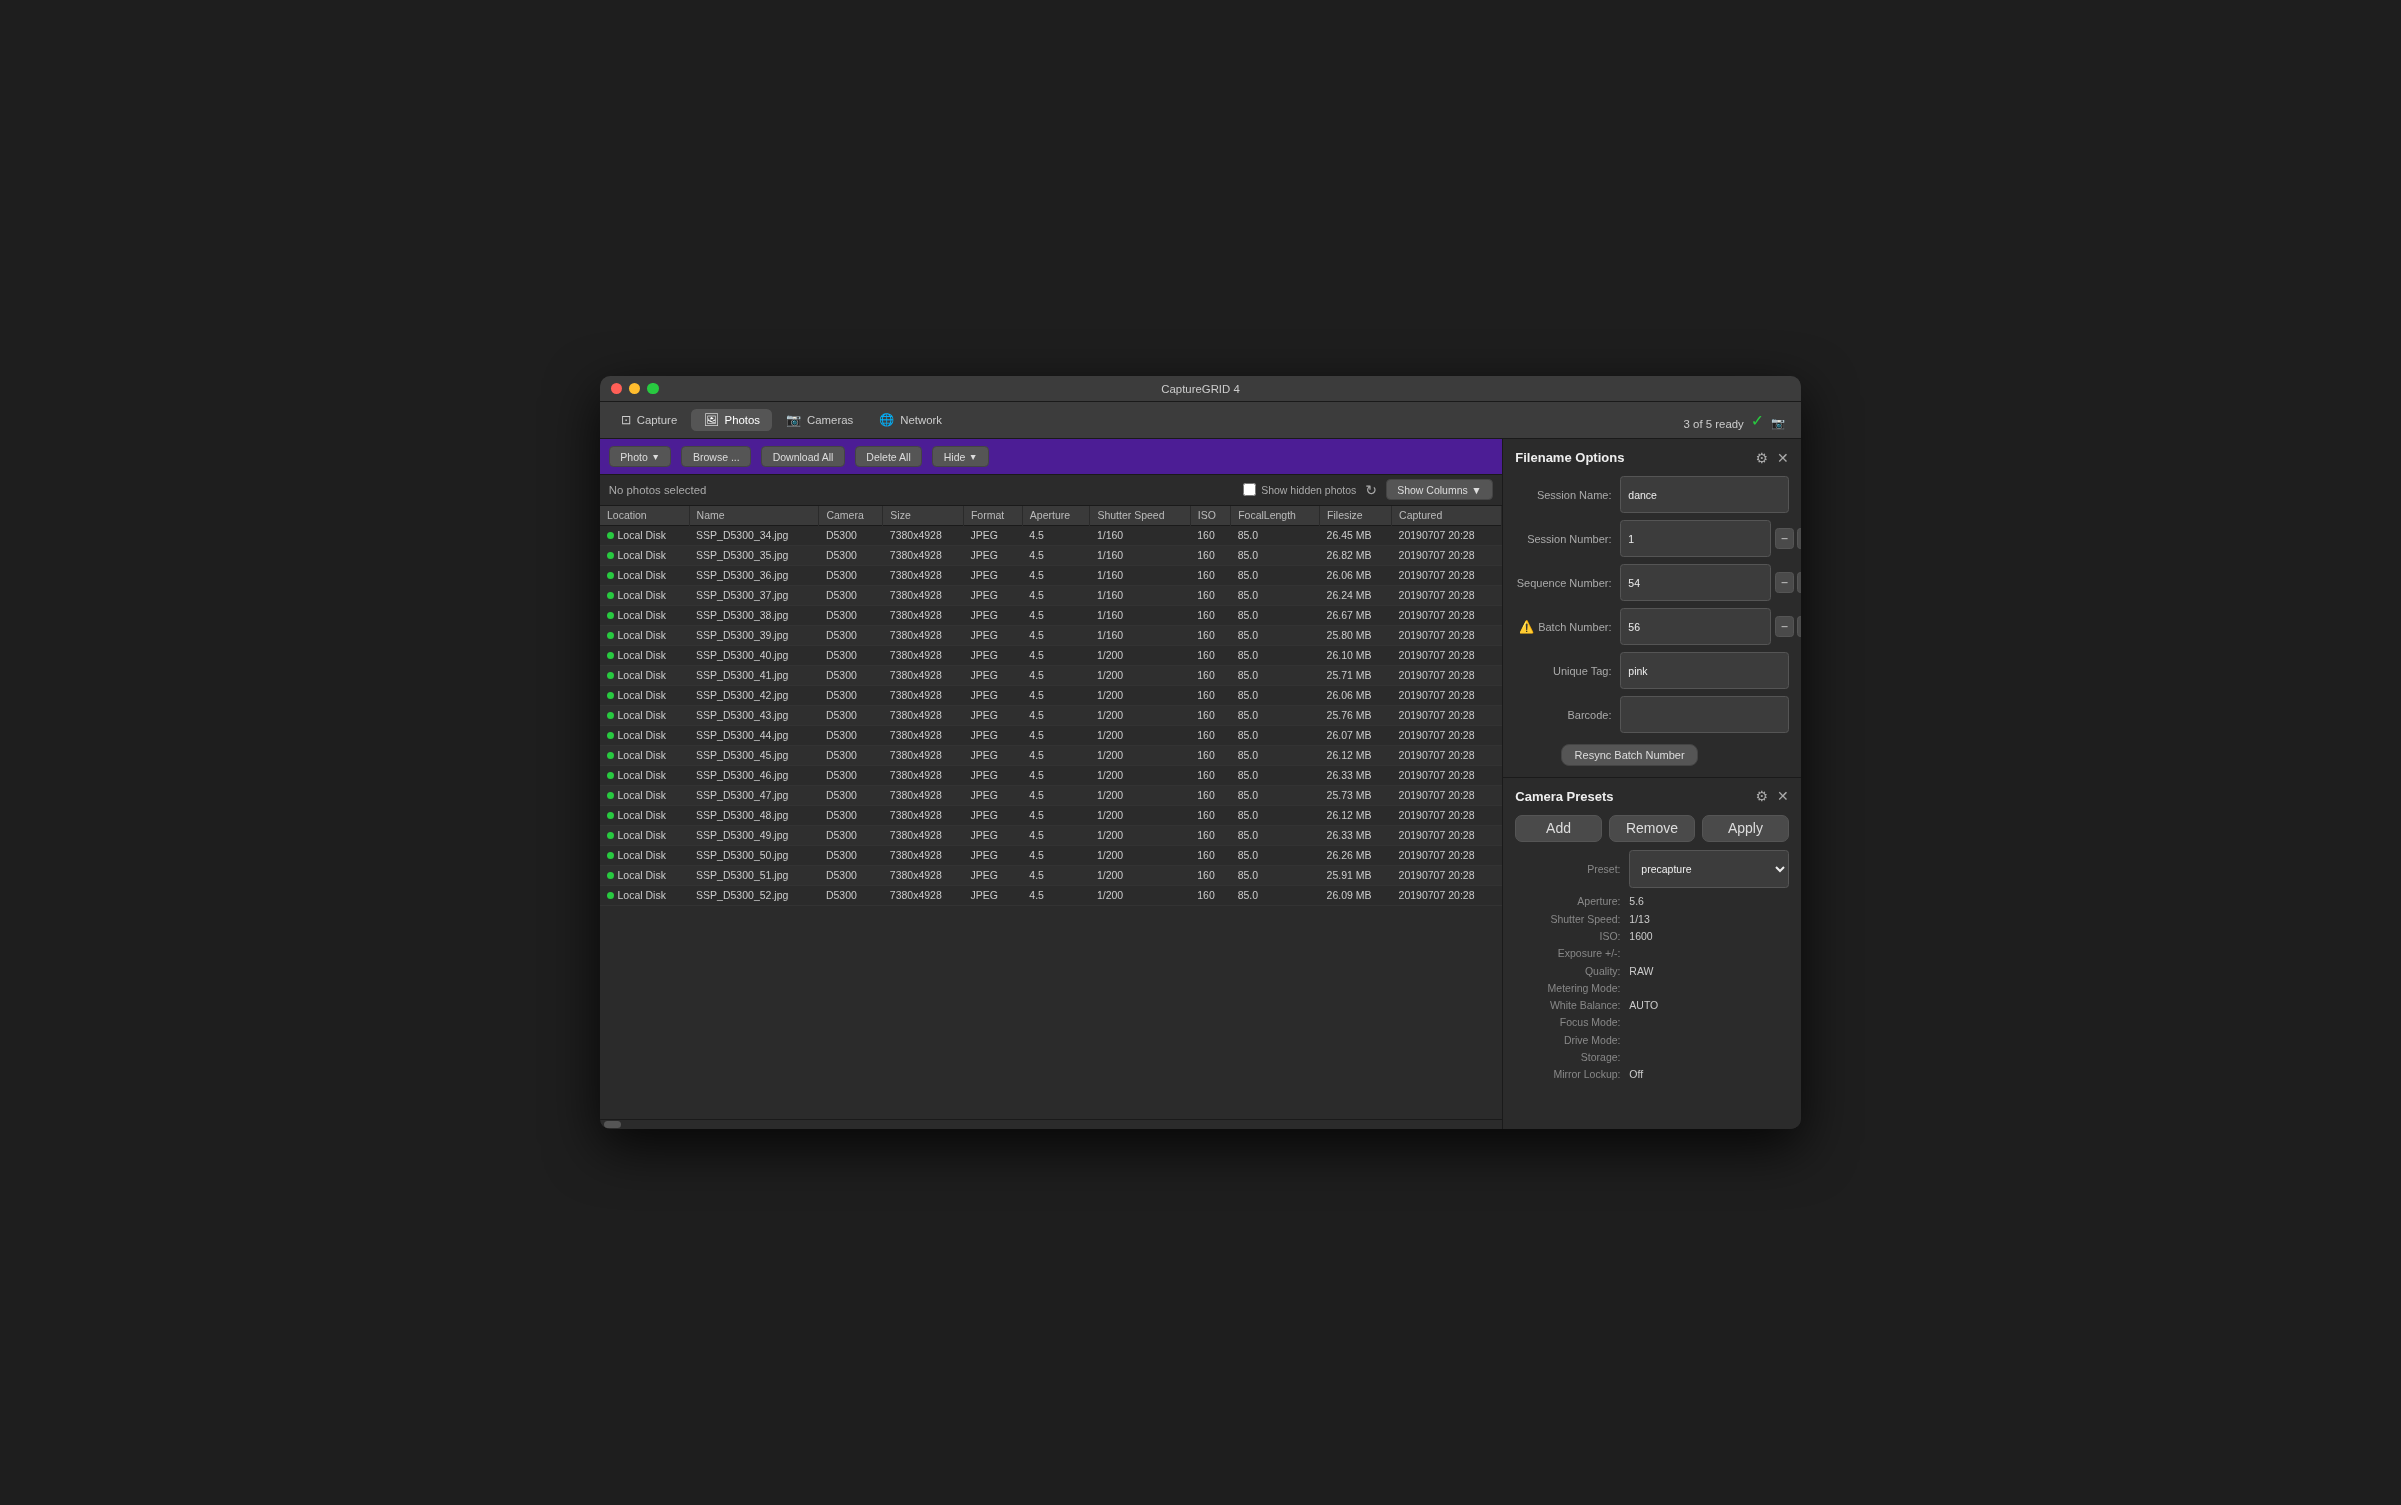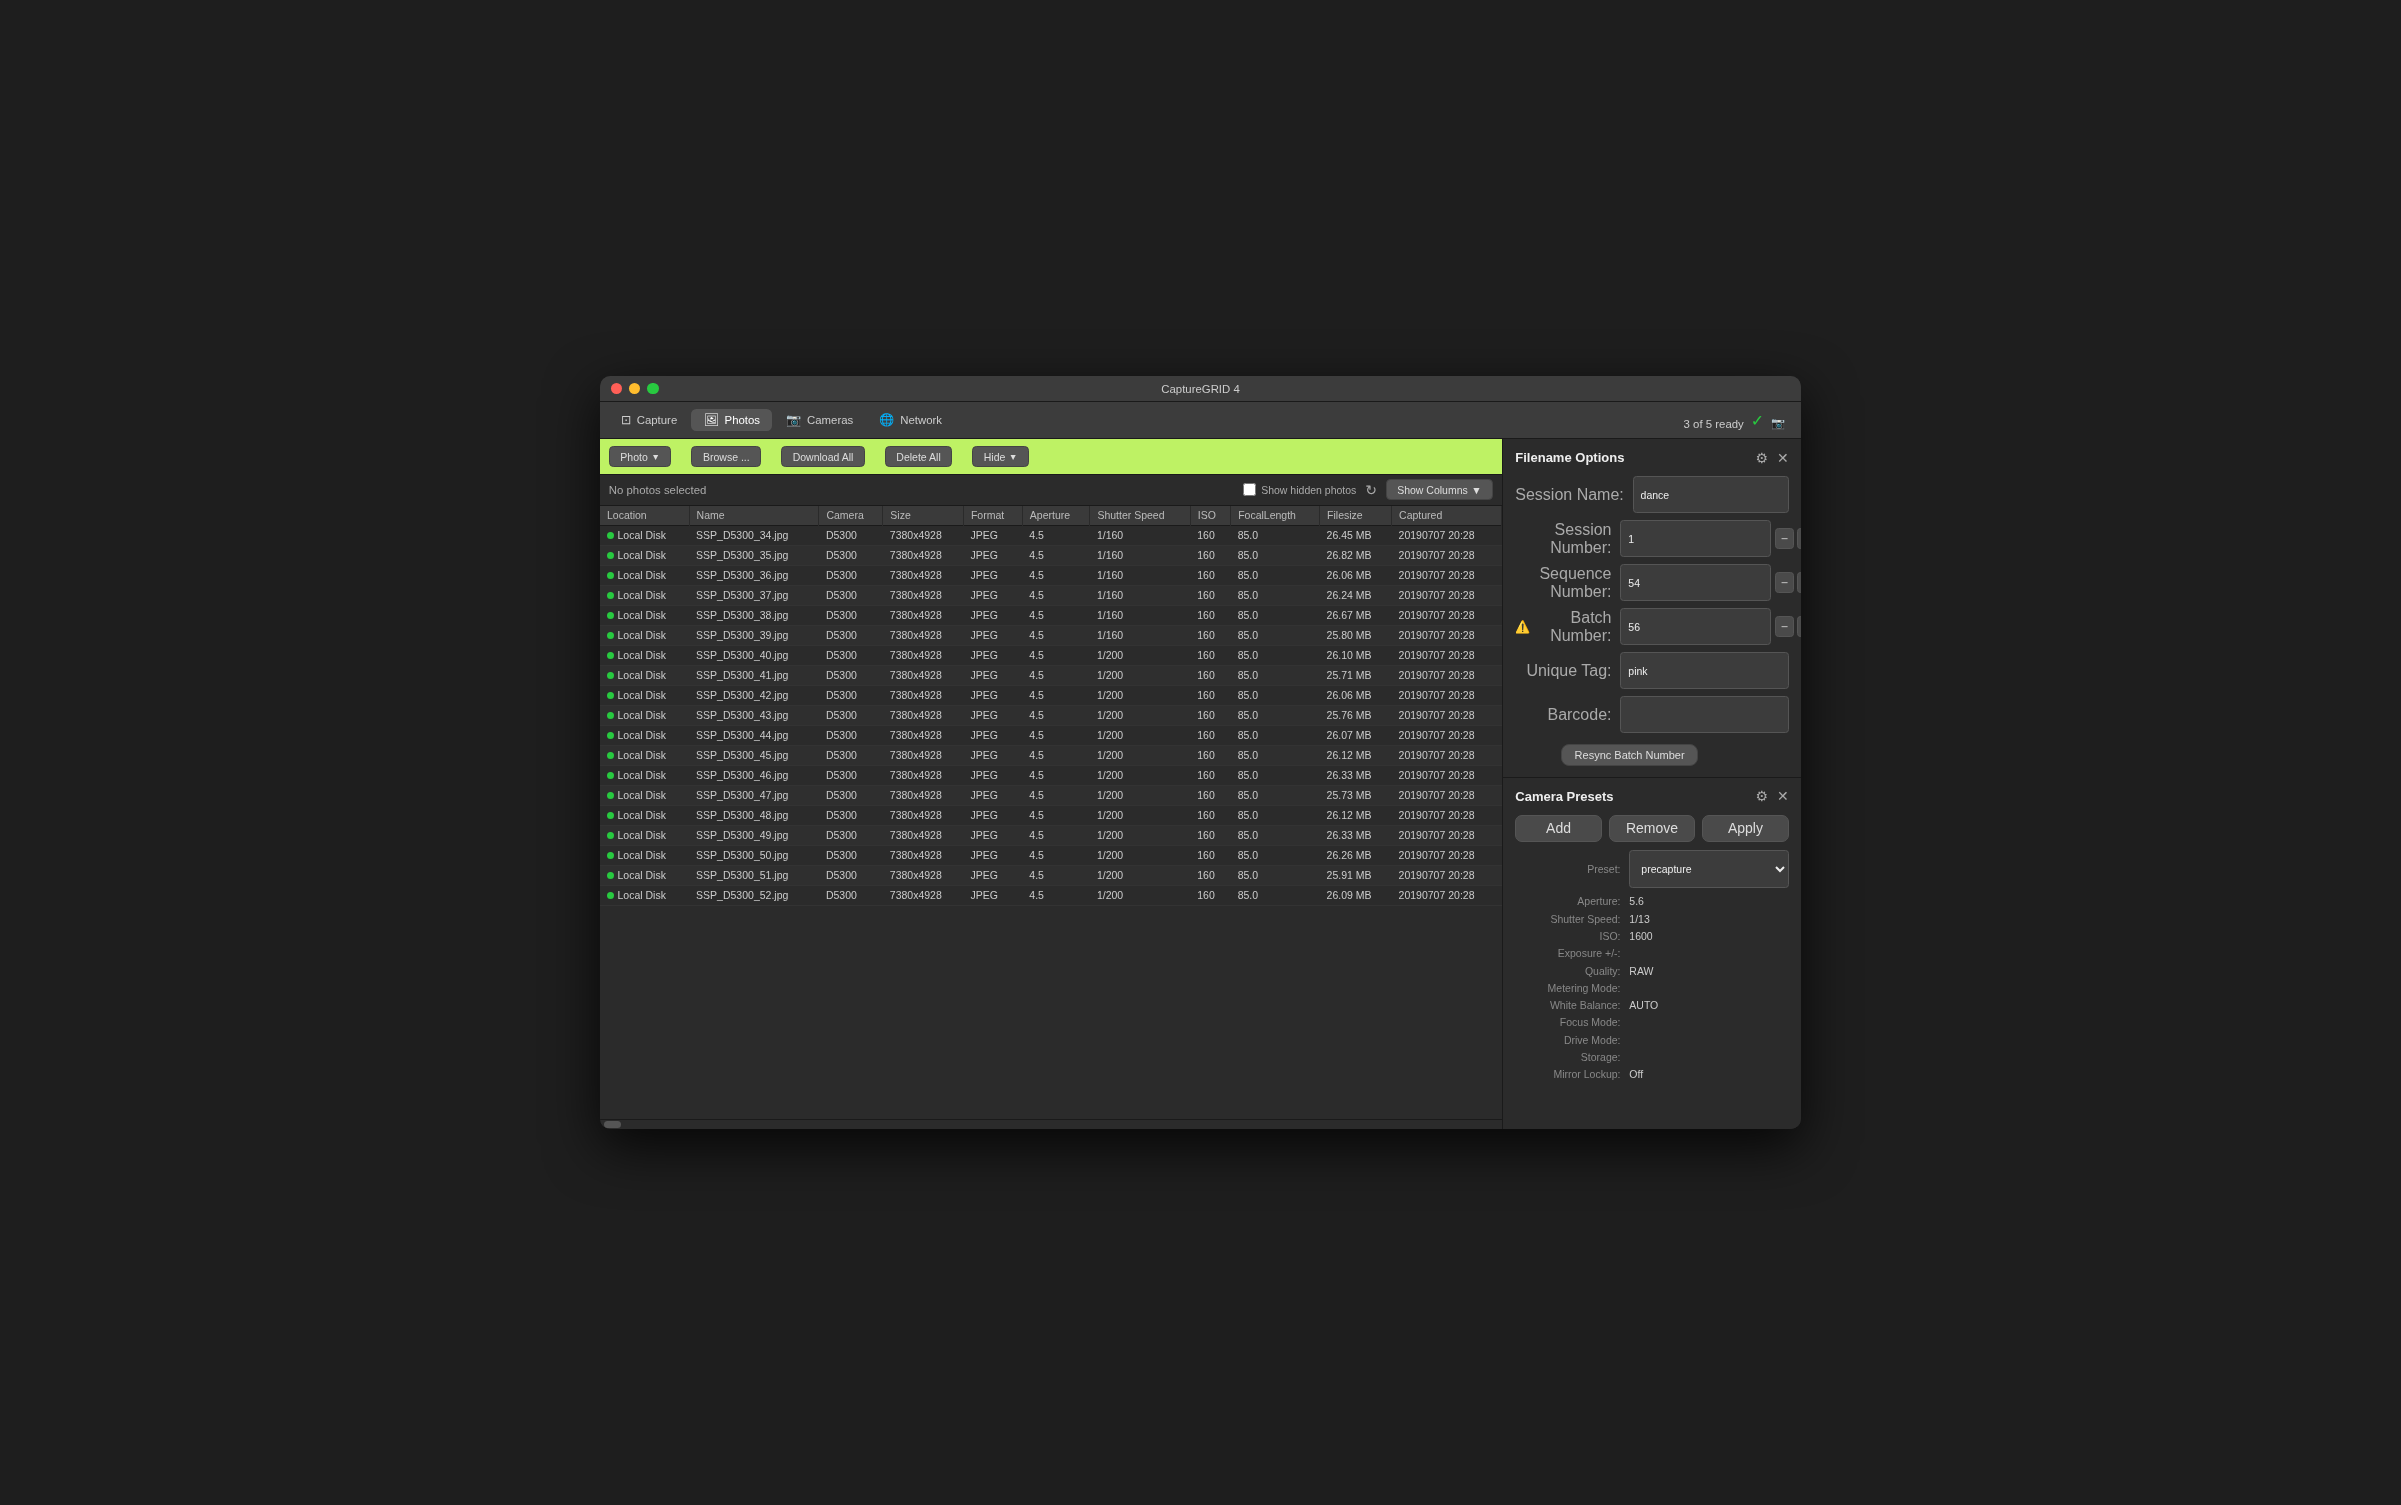--- a/index.html
+++ b/index.html
@@ -100,22 +100,22 @@
       display: flex;
       flex-direction: column;
       border-right: 0.9px solid #1a1a1a;
       overflow: hidden;
     }
     
     .toolbar {
       padding: 7px 8.8px;
       display: flex;
       align-items: center;
-      gap: 20px;
-      background: #bef264;
+      gap: 10px;
+      background: #4c1d95;
       border-bottom: 0.9px solid #1a1a1a;
       flex-shrink: 0;
     }
     .btn {
       background: #555;
       color: #ddd;
       border: 0.9px solid #444;
       border-radius: 4.4px;
       padding: 3.5px 10.5px;
       font-size: 10.5px;
@@ -252,21 +252,21 @@
       cursor: pointer;
       font-size: 14px;
     }
     .form-row {
       display: flex;
       align-items: center;
       margin-bottom: 7px;
     }
     .form-label {
       color: #aaa;
-      font-size: 16px;
+      font-size: 11px;
       text-align: right;
       min-width: 105px;
       padding-right: 8.8px;
     }
     .form-input {
       flex: 1;
       background: #3c3c3c;
       border: 0.9px solid #555;
       border-radius: 3.5px;
       color: #eee;

